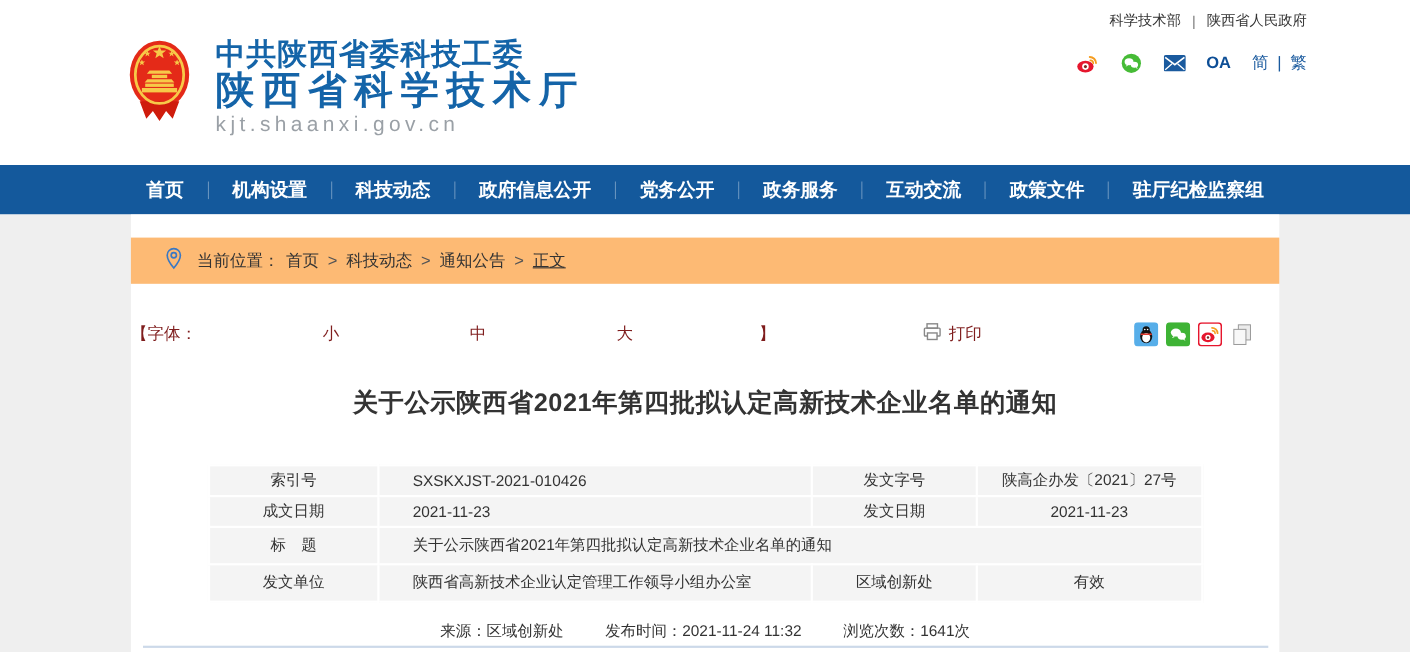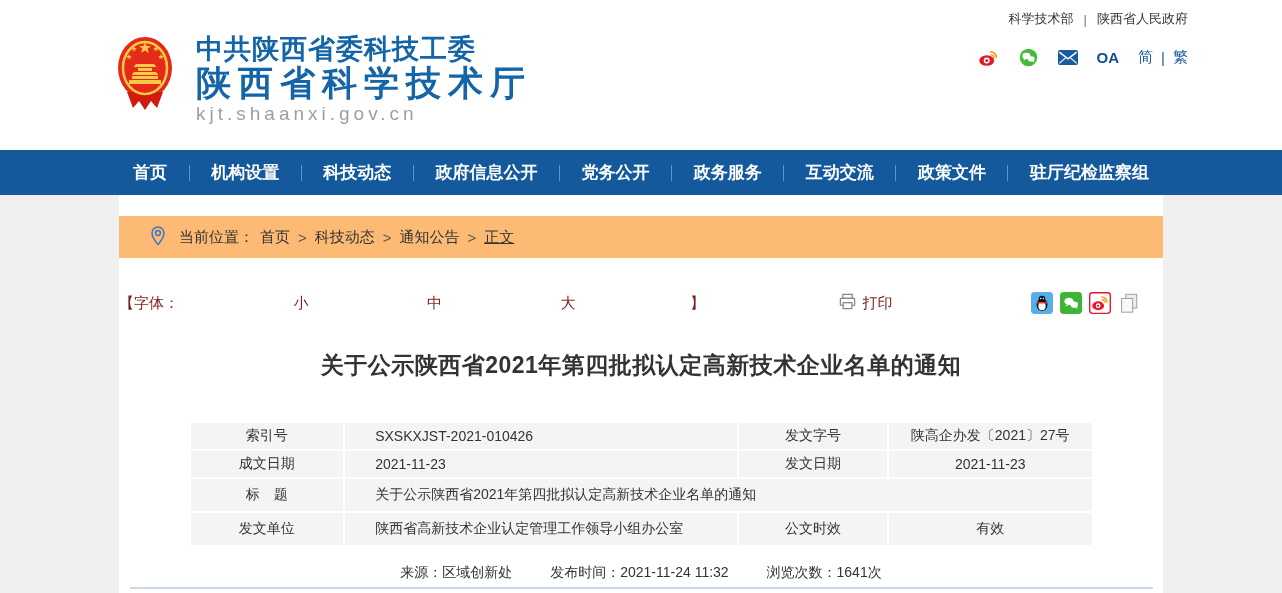--- a/index.html
+++ b/index.html
@@ -248,21 +248,21 @@
       <td class="lbl">发文日期</td>
       <td class="val-center">2021-11-23</td>
     </tr>
     <tr class="tall">
       <td class="lbl">标　题</td>
       <td class="val-left" colspan="3">关于公示陕西省2021年第四批拟认定高新技术企业名单的通知</td>
     </tr>
     <tr class="tall">
       <td class="lbl">发文单位</td>
       <td class="val-left">陕西省高新技术企业认定管理工作领导小组办公室</td>
-      <td class="lbl">公文时效</td>
+      <td class="lbl">区域创新处</td>
       <td class="val-center">有效</td>
     </tr>
   </tbody>
     </table>
 
   <div class="source-row">
     <span>来源：区域创新处</span>
     <span>发布时间：2021-11-24 11:32</span>
     <span>浏览次数：1641次</span>
   </div>

